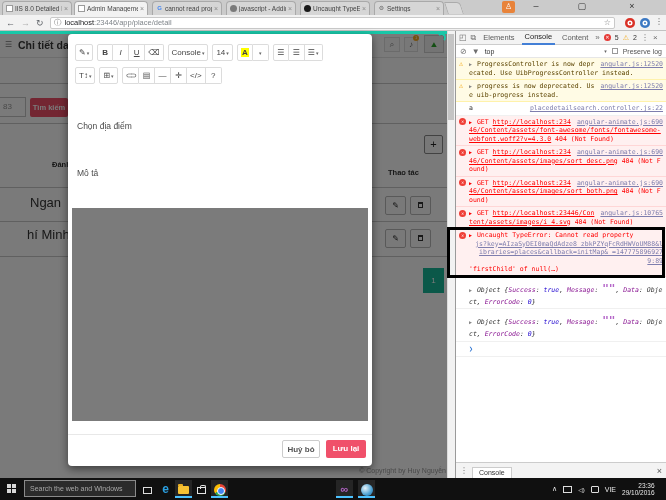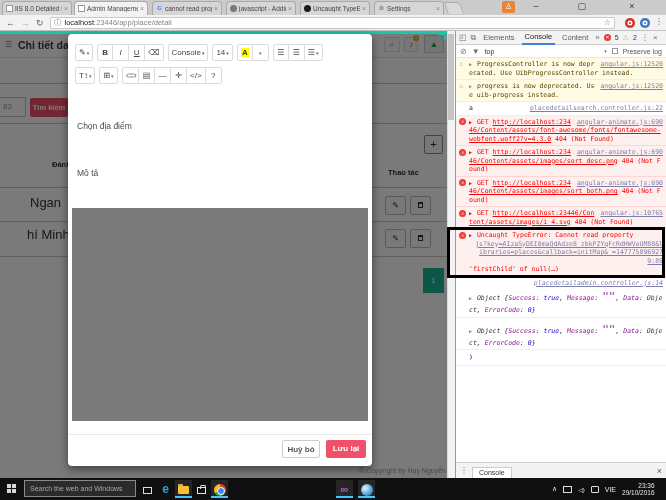--- a/index.html
+++ b/index.html
@@ -405,21 +405,20 @@
       <span>GET </span><a class="url">http://localhost:23446/Content/assets/images/i_4.svg</a><span> 404 (Not Found)</span>
     </div>
     <div class="m err hl">
       <span class="eic">✕</span>
       <span class="tri">▶</span>
       <span>Uncaught TypeError: Cannot read property</span>
       <a class="src blk">js?key=AIzaSyDEI0maQdAdze8_zbkPZYqFcRdHWVoUM88&amp;libraries=places&amp;callback=initMap&amp;_=1477758969279:89</a>
       <span>'firstChild' of null(…)</span>
     </div>
     <div class="m obj">
-      <a class="src blk">placedetailadmin.controller.js:14</a>
       <span class="tri">▶</span>
       <span>Object {</span><span class="k">Success</span><span>: </span><span class="vb">true</span><span>, </span><span class="k">Message</span><span>: </span><span class="vs">""</span><span>, </span><span class="k">Data</span><span>: </span><span>Object</span><span>, </span><span class="k">ErrorCode</span><span>: </span><span class="vb">0</span><span>}</span>
     </div>
     <div class="m obj">
       <span class="tri">▶</span>
       <span>Object {</span><span class="k">Success</span><span>: </span><span class="vb">true</span><span>, </span><span class="k">Message</span><span>: </span><span class="vs">""</span><span>, </span><span class="k">Data</span><span>: </span><span>Object</span><span>, </span><span class="k">ErrorCode</span><span>: </span><span class="vb">0</span><span>}</span>
     </div>
     <div class="m prompt">
       <span>❯</span>
     </div>

